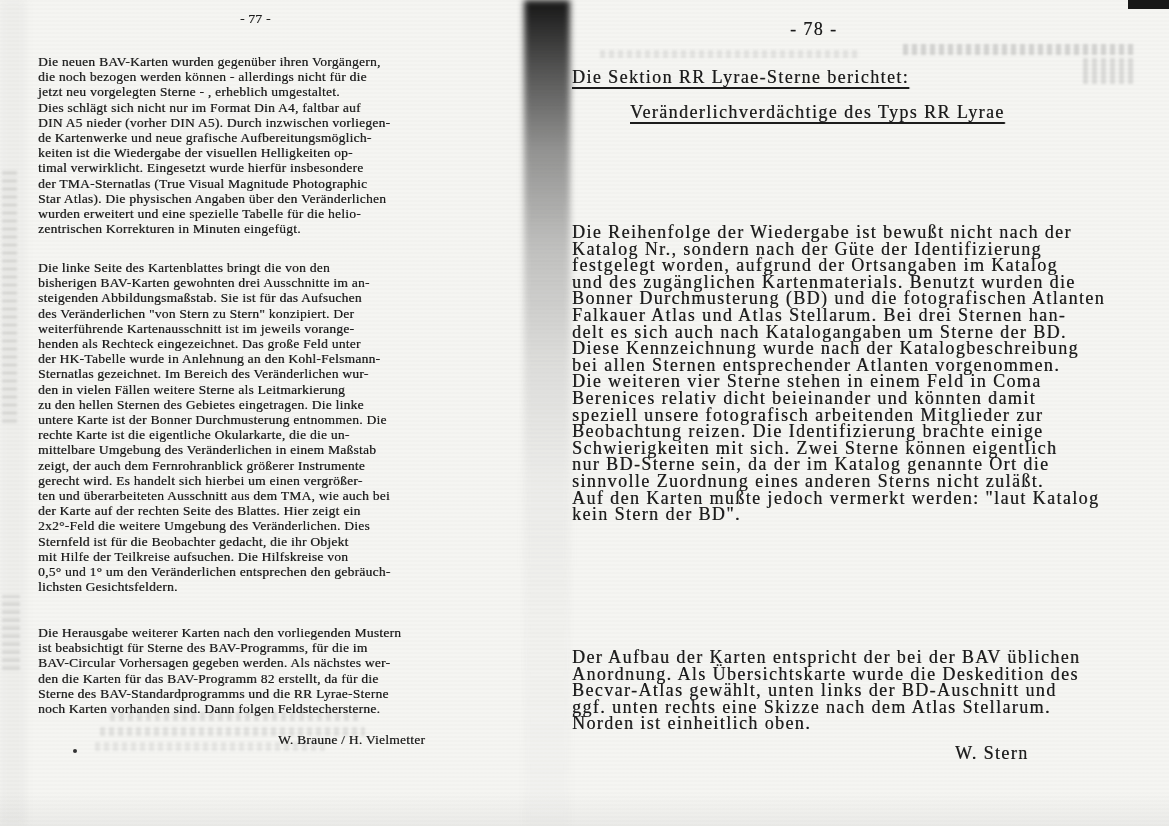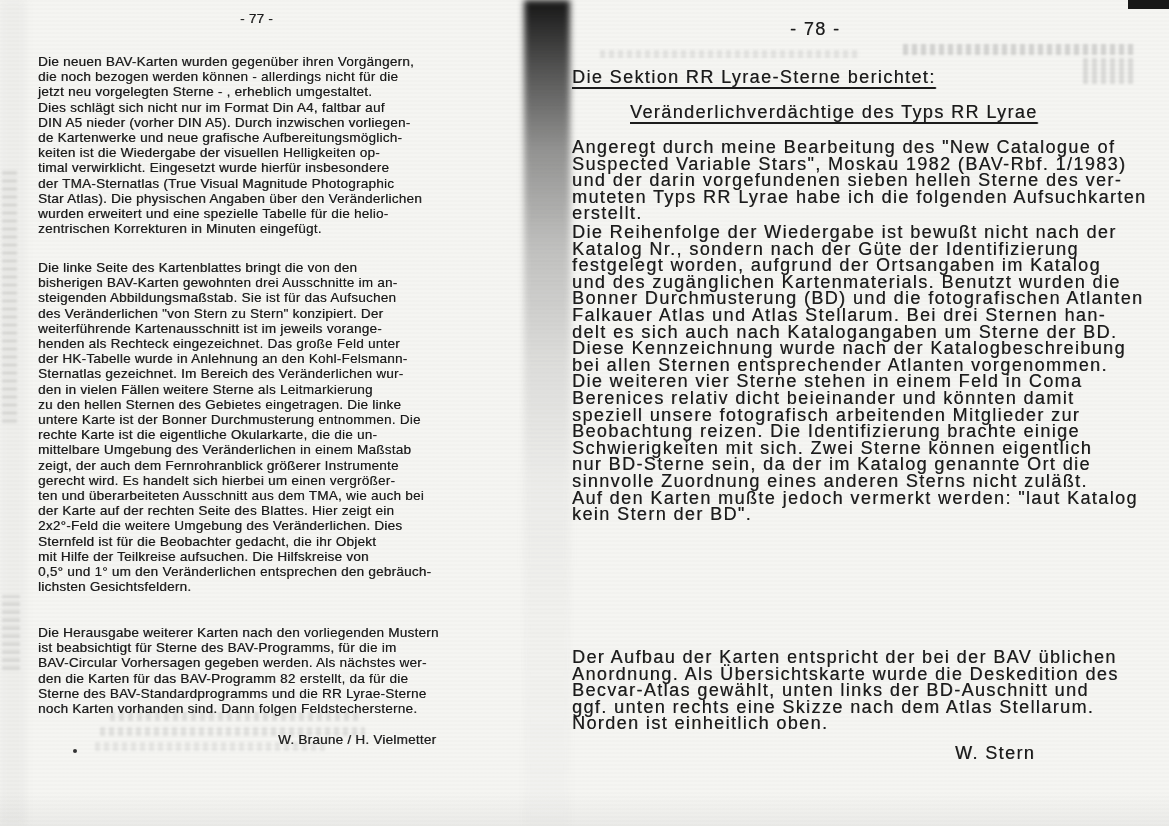--- a/index.html
+++ b/index.html
@@ -10,21 +10,21 @@
     overflow: hidden;
     background: #f5f5f2;
   }
   #scan {
     position: relative;
     width: 1169px;
     height: 826px;
     background:
       repeating-linear-gradient(0deg, rgba(0,0,0,0.012) 0 2px, rgba(0,0,0,0) 2px 4px),
       #f5f5f2;
-    font-family: Liberation Sans, sans-serif;
+    font-family: Liberation Serif, serif;
     color: #1b1b1b;
   }
   .txt {
     position: absolute;
     margin: 0;
     white-space: pre;
     text-shadow: 0.4px 0 0 rgba(25,25,25,0.6);
   }
   
   .lp {
@@ -158,25 +158,20 @@
 noch Karten vorhanden sind. Dann folgen Feldstechersterne.</p>
 
   <div class="txt lp" style="left:278px; top:732px;">W. Braune / H. Vielmetter</div>
 
   <div class="txt rp" style="left:790px; top:21px;">- 78 -</div>
 
   <div class="txt rp underlined" style="left:572px; top:69px;text-align:right;">Die Sektion RR Lyrae-Sterne berichtet:</div>
 
   <div class="txt rp underlined" style="left:630px; top:104px;">Veränderlichverdächtige des Typs RR Lyrae</div>
 
-  <p class="txt rp" style="left:572px; top:139px;">Angeregt durch meine Bearbeitung des "New Catalogue of
-Suspected Variable Stars", Moskau 1982 (BAV-Rbf. 1/1983)
-und der darin vorgefundenen sieben hellen Sterne des ver-
-muteten Typs RR Lyrae habe ich die folgenden Aufsuchkarten
-erstellt.</p>
 
   <p class="txt rp" style="left:572px; top:224px;">Die Reihenfolge der Wiedergabe ist bewußt nicht nach der
 Katalog Nr., sondern nach der Güte der Identifizierung
 festgelegt worden, aufgrund der Ortsangaben im Katalog
 und des zugänglichen Kartenmaterials. Benutzt wurden die
 Bonner Durchmusterung (BD) und die fotografischen Atlanten
 Falkauer Atlas und Atlas Stellarum. Bei drei Sternen han-
 delt es sich auch nach Katalogangaben um Sterne der BD.
 Diese Kennzeichnung wurde nach der Katalogbeschreibung
 bei allen Sternen entsprechender Atlanten vorgenommen.

